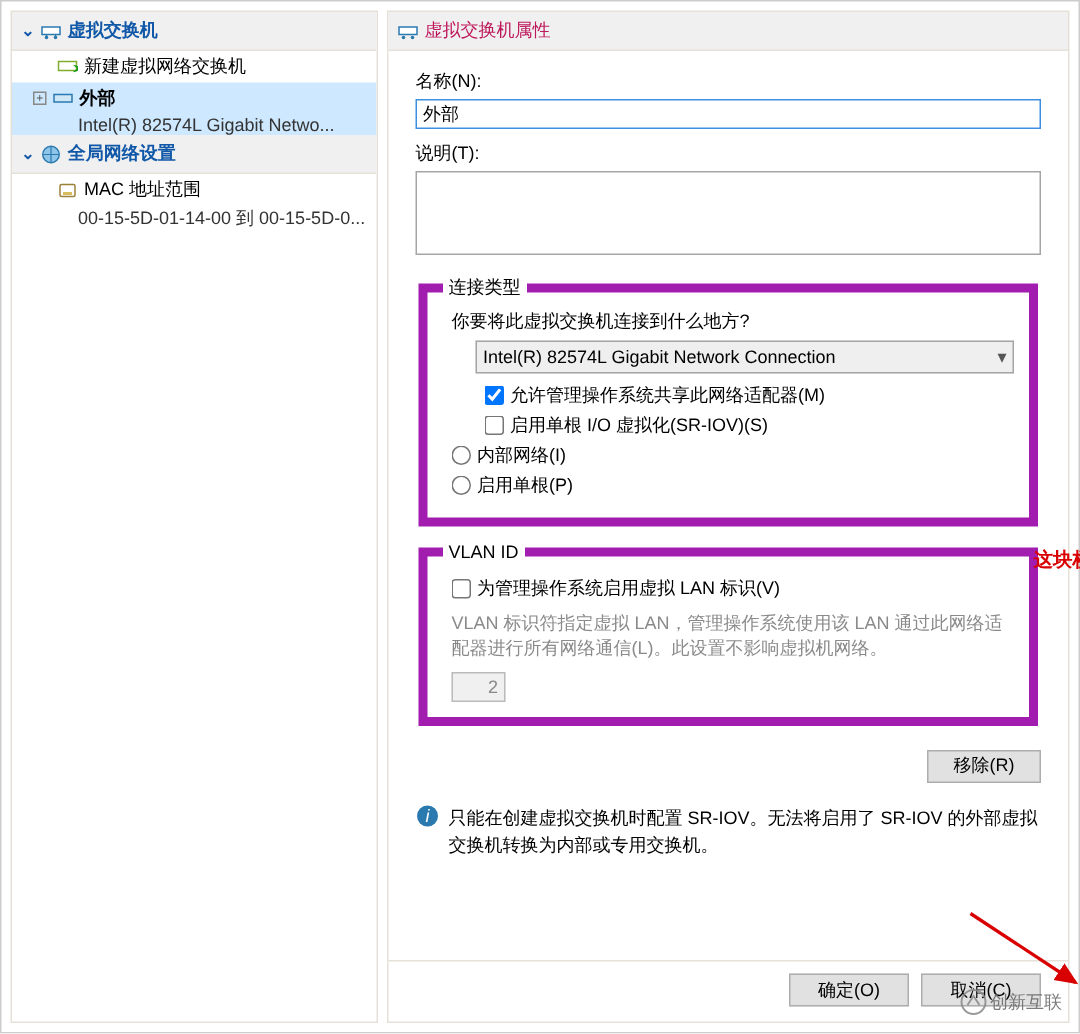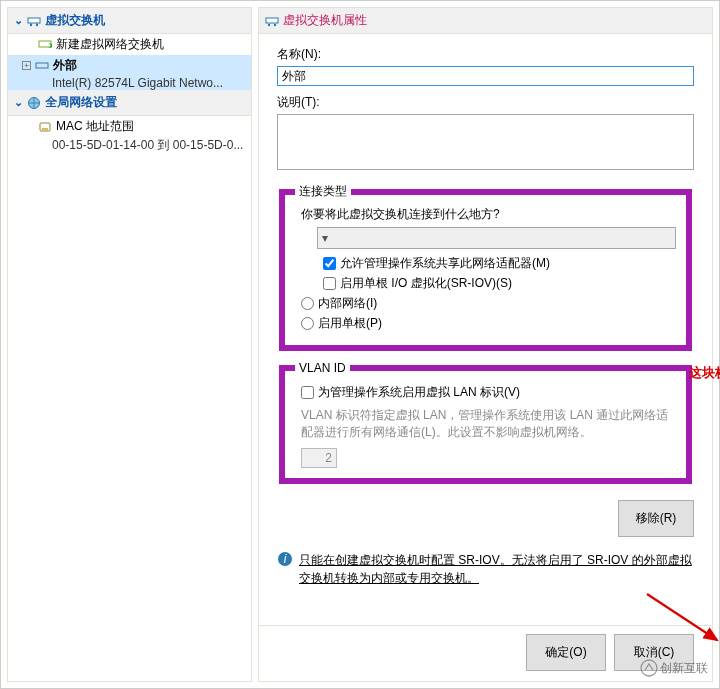--- a/index.html
+++ b/index.html
@@ -31,24 +31,24 @@
   .radio-row, .check-row { display: flex; align-items: center; gap: 4px; margin: 3px 0 3px 6px; }
   .radio-row input, .check-row input { margin:0; width:13px; height:13px;}
   .inner { margin-left: 22px; }
   .select { width: 100%; height: 22px; border:1px solid #a5a5a5; background:#efefef; padding:0 4px; display:flex; align-items:center; justify-content:space-between;}
   .annot { color: #d80000; font-weight: bold; font-size: 13px; line-height:1.5;}
   .annot-wrap { position:absolute; left:430px; top:355px; width:260px;}
   .posrel { position:relative;}
   .vlan-desc { color: #8a8a8a; margin: 6px 0 6px 6px; line-height:1.45;}
   .spinner { width: 36px; height:20px; border:1px solid #bbb; background:#f0f0f0; color:#888; padding:0 4px; display:flex; align-items:center; justify-content:flex-end;}
   .remove-row { display:flex; justify-content:flex-end; margin-top:16px;}
-  .btn { min-width: 76px; height: 37px; border:1px solid #adadad; background:#e1e1e1; padding:0 10px; display:inline-flex; align-items:center; justify-content:center;}
+  .btn { min-width: 76px; height: 22px; border:1px solid #adadad; background:#e1e1e1; padding:0 10px; display:inline-flex; align-items:center; justify-content:center;}
   .info-row { display:flex; gap:6px; margin-top:14px; }
   .info-icon { width:16px; height:16px; flex-shrink:0;}
-  .info-text { flex:1; line-height:1.5;text-decoration:underline;}
+  .info-text { flex:1; line-height:1.5;}
   .footer { border-top:1px solid #e5e1d8; padding:8px 18px 10px 0; display:flex; justify-content:flex-end; gap:8px; position:relative;}
   .footer .btn { min-width:80px;}
   .logo-wrap { position:absolute; right:4px; bottom:4px; opacity:.85; display:flex; align-items:center; gap:2px; font-size:11px; color:#666;}
   .arrow-svg { position:absolute; left:380px; top:-40px; width:100px; height:70px; pointer-events:none;}
   .chev { color:#1159a8; font-size:11px;}
 </style>
 </head>
 <body>
 
 <div class="window posrel">
@@ -118,20 +118,21 @@
         <div class="field-label">名称(N):</div>
         <input class="text-input name-input" value="外部" style="">
         <div class="field-label" style="margin-top:8px">说明(T):</div>
         <textarea class="textarea" style=""></textarea>
 
         <fieldset>
           <legend>连接类型</legend>
           <div style="margin:0 0 4px 6px">你要将此虚拟交换机连接到什么地方?</div>
           <div class="inner">
             <div class="select">
+              <span>Intel(R) 82574L Gigabit Network Connection</span>
               <span style="color:#555">▾</span>
             </div>
             <label class="check-row" style="margin-top:6px">
               <input type="checkbox" checked="" style="">
               <span>允许管理操作系统共享此网络适配器(M)</span>
             </label>
             <label class="check-row">
               <input type="checkbox" style="">
               <span>启用单根 I/O 虚拟化(SR-IOV)(S)</span>
             </label>

